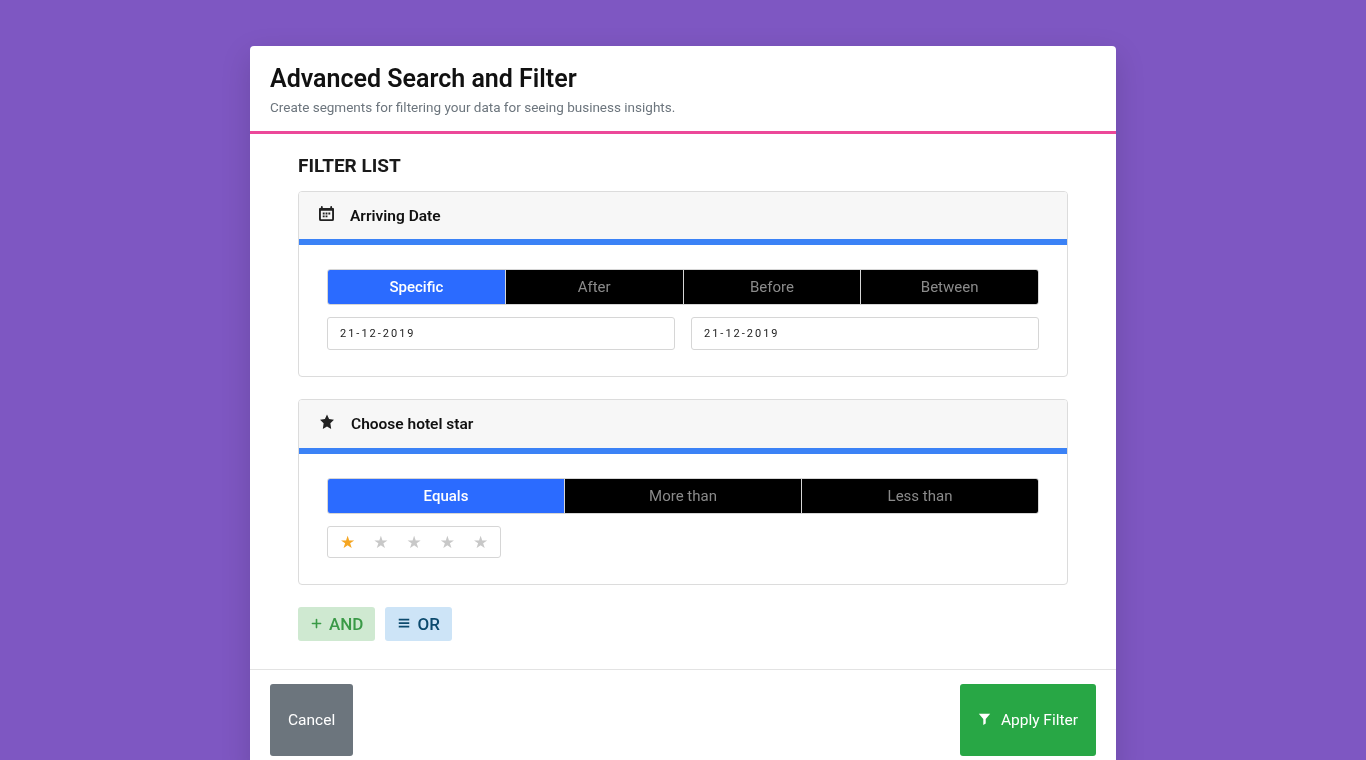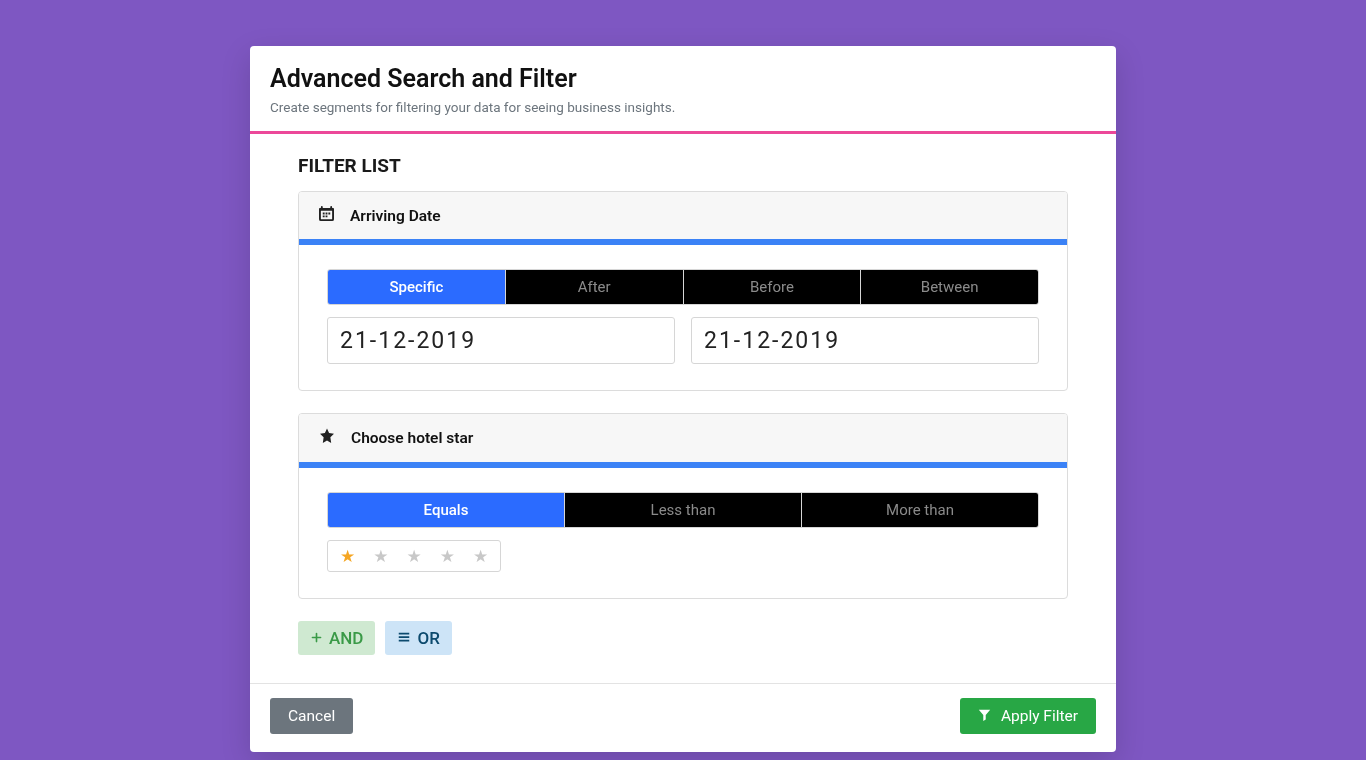--- a/index.html
+++ b/index.html
@@ -94,21 +94,21 @@
   }
   .date-row {
     display: flex;
     gap: 16px;
   }
   .date-input {
     flex: 1;
     border: 1px solid #d6d6d6;
     border-radius: 3px;
     padding: 9px 12px;
-    font-size: 23px;
+    font-size: 11px;
     letter-spacing: 2px;
     color: #222;
     font-family: inherit;
   }
   .star-box {
     display: inline-flex;
     border: 1px solid #d6d6d6;
     border-radius: 3px;
     padding: 5px 12px;
     gap: 18px;
@@ -143,21 +143,21 @@
     color: #0c4a6e;
   }
   .modal-footer {
     border-top: 1px solid #e3e3e3;
     padding: 14px 20px 18px 20px;
     display: flex;
     justify-content: space-between;
     align-items: center;
   }
   .btn {
-    padding: 9px 18px;
+    padding: 27px 18px;
     border-radius: 3px;
     font-size: 15.5px;
     cursor: pointer;
     border: none;
     font-family: inherit;
   }
   .btn-cancel {
     background: #6c757d;
     color: #fff;
   }
@@ -211,22 +211,22 @@
         <span class="icon">
           <svg class="icon-svg" width="16" height="16" viewBox="0 0 16 16" fill="currentColor">
             <path d="M8 .5l2.09 4.58L15 5.8l-3.64 3.42L12.18 15 8 12.6 3.82 15l.82-5.78L1 5.8l4.91-.72L8 .5z"></path>
           </svg>
         </span>
         <span class="title">Choose hotel star</span>
       </div>
       <div class="filter-card-body">
         <div class="seg-group">
           <div class="seg-btn active">Equals</div>
+          <div class="seg-btn">More than</div>
           <div class="seg-btn">Less than</div>
-          <div class="seg-btn">More than</div>
         </div>
         <div class="star-box">
           <span class="star filled">★</span>
           <span class="star">★</span>
           <span class="star">★</span>
           <span class="star">★</span>
           <span class="star">★</span>
         </div>
       </div>
     </div>

